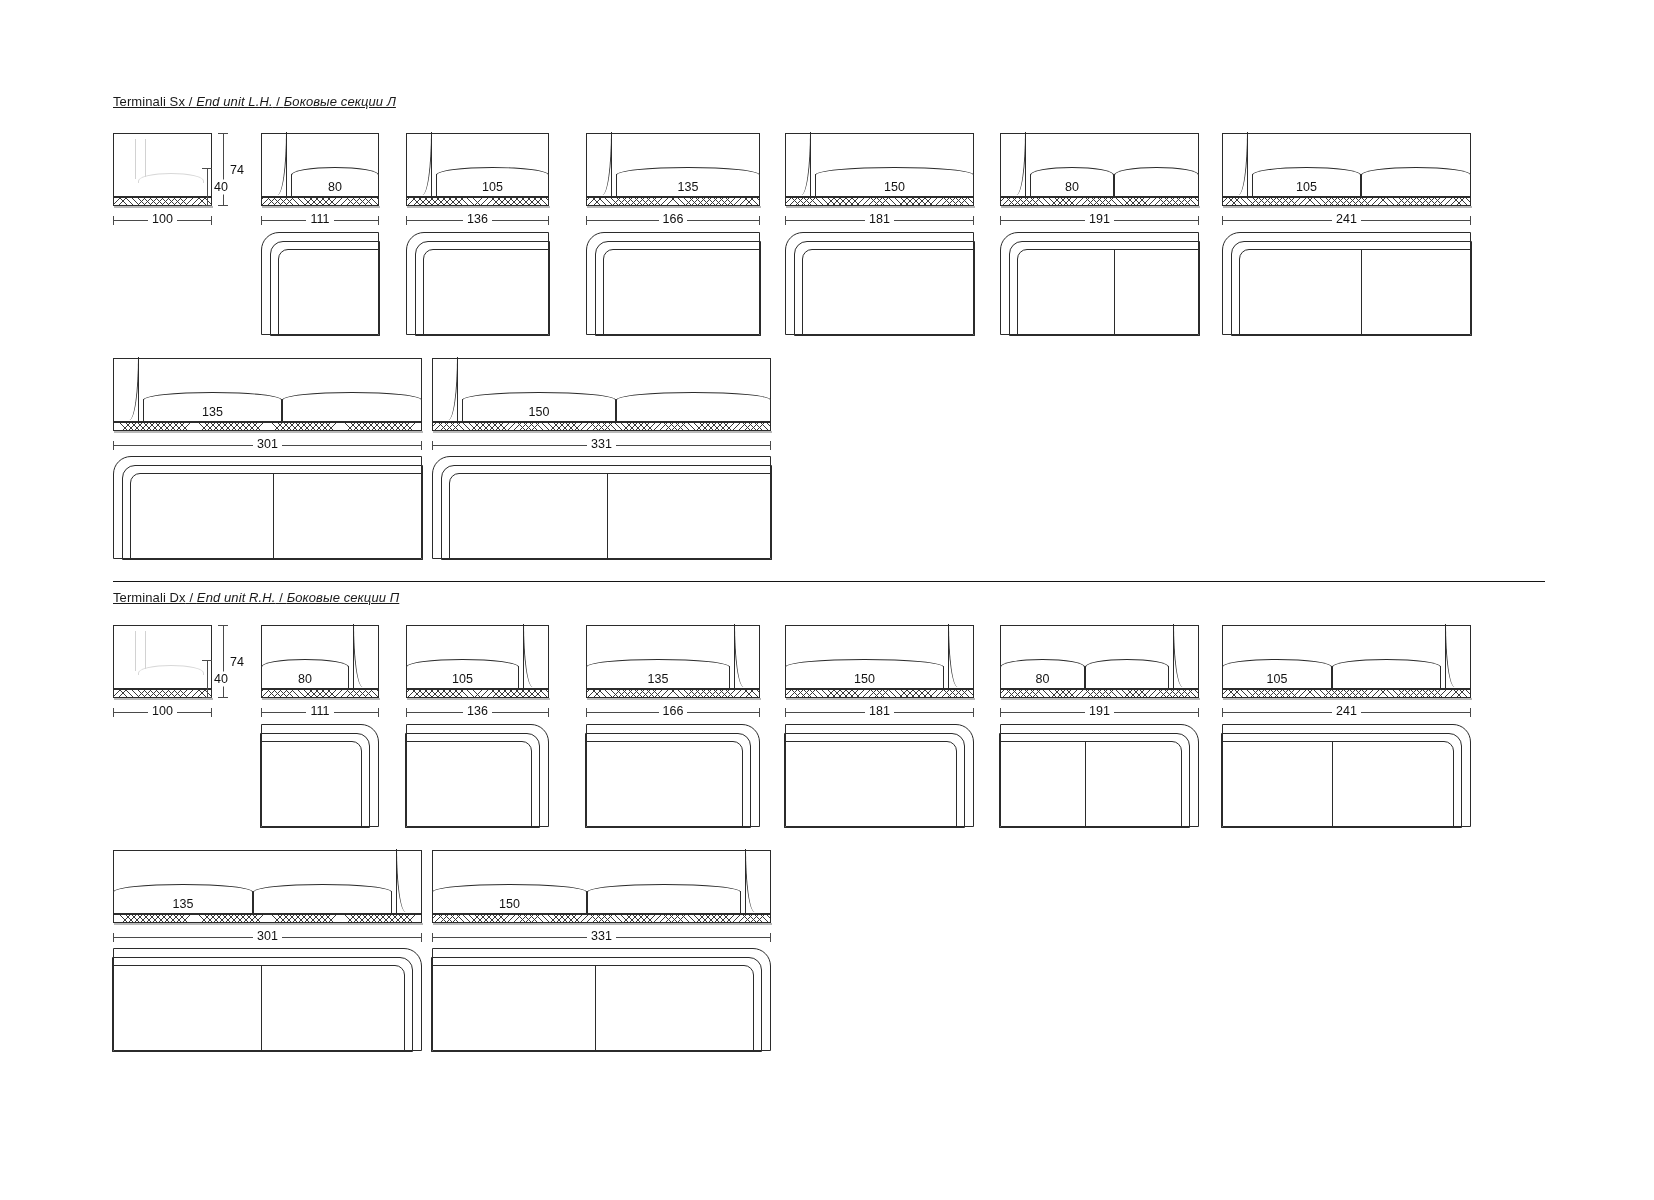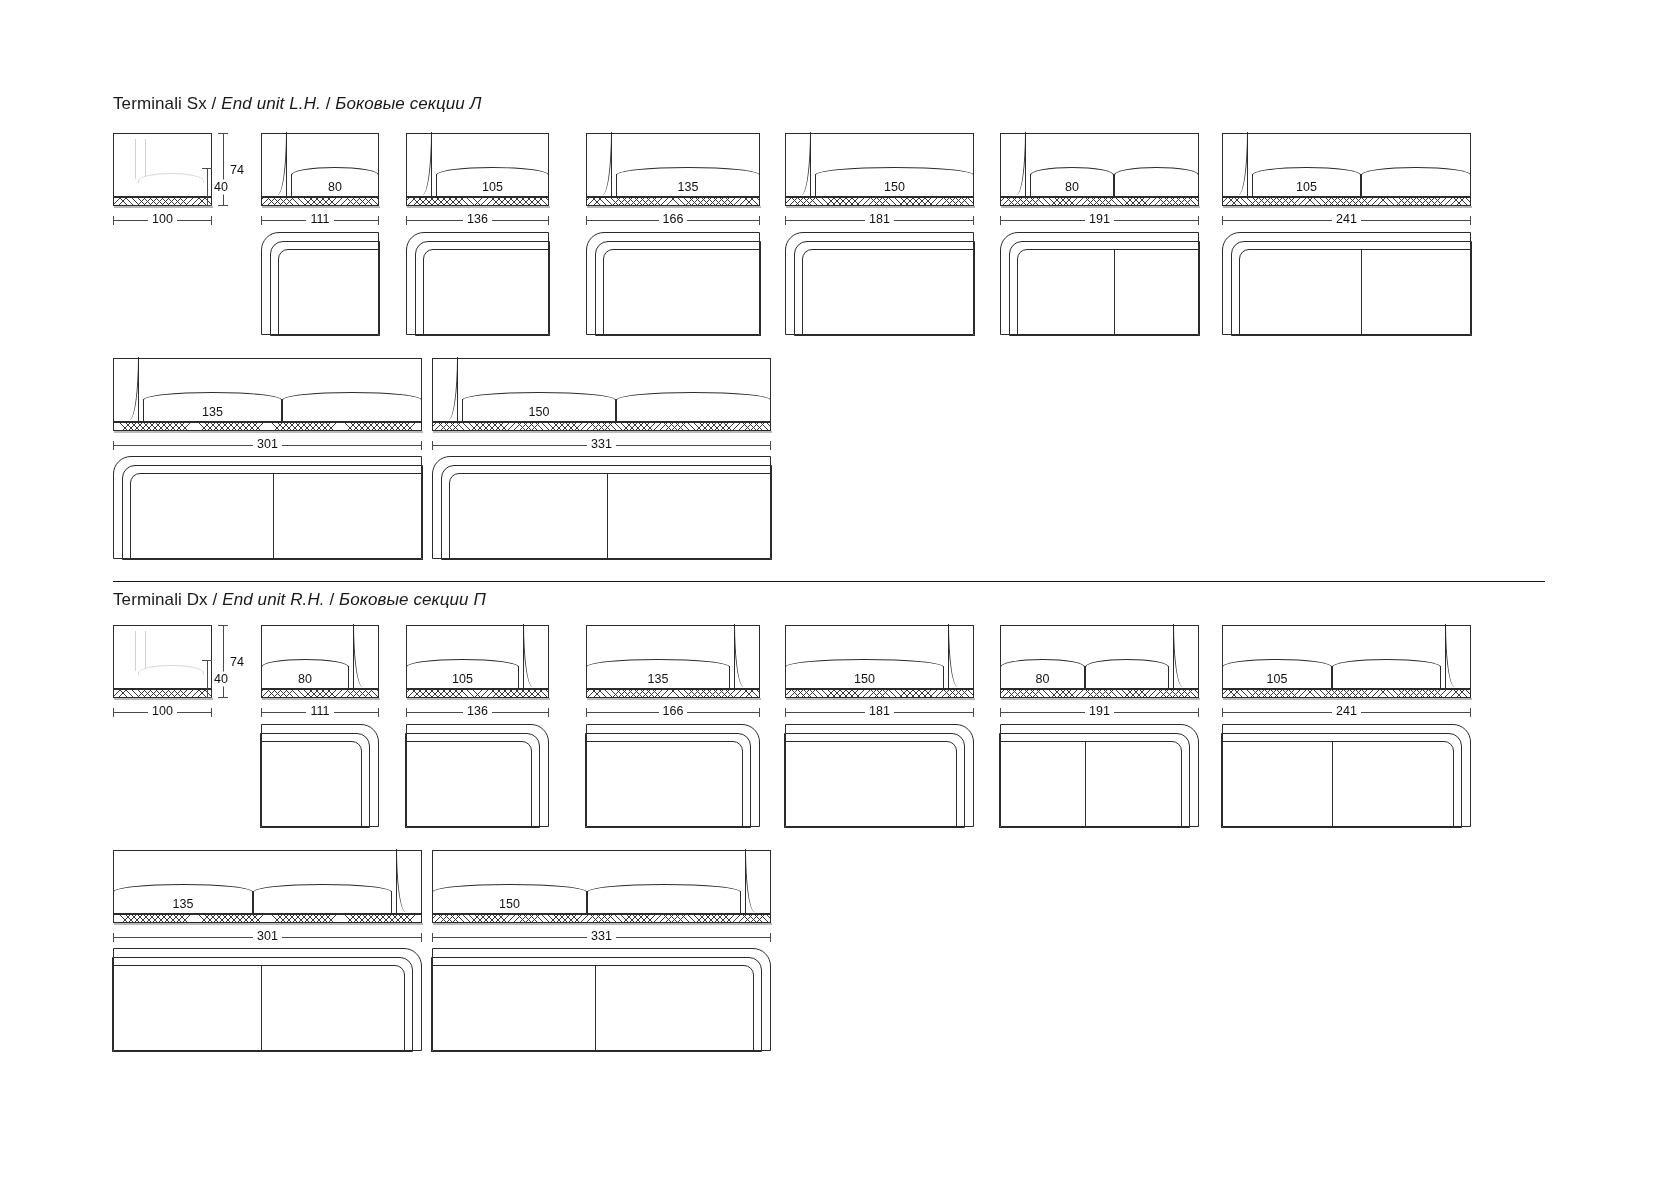--- a/index.html
+++ b/index.html
@@ -8,24 +8,25 @@
     width:1654px;height:1200px;position:relative;overflow:hidden;
     font-family:"Liberation Sans","DejaVu Sans",sans-serif;
     color:#1a1a1a;
     -webkit-font-smoothing:antialiased;
   }
   .sheet{position:absolute;inset:0;}
 
   
   .sec-title{
     position:absolute;
-    font-size:17px;
+    font-size:13px;
     letter-spacing:0.1px;
     white-space:nowrap;
     color:#1a1a1a;
+    text-decoration:underline;
   }
   .sec-title .it{font-style:italic;}
 
   .rule{
     position:absolute;
     height:0;
     border-top:1px solid #141414;
   }
 
   

